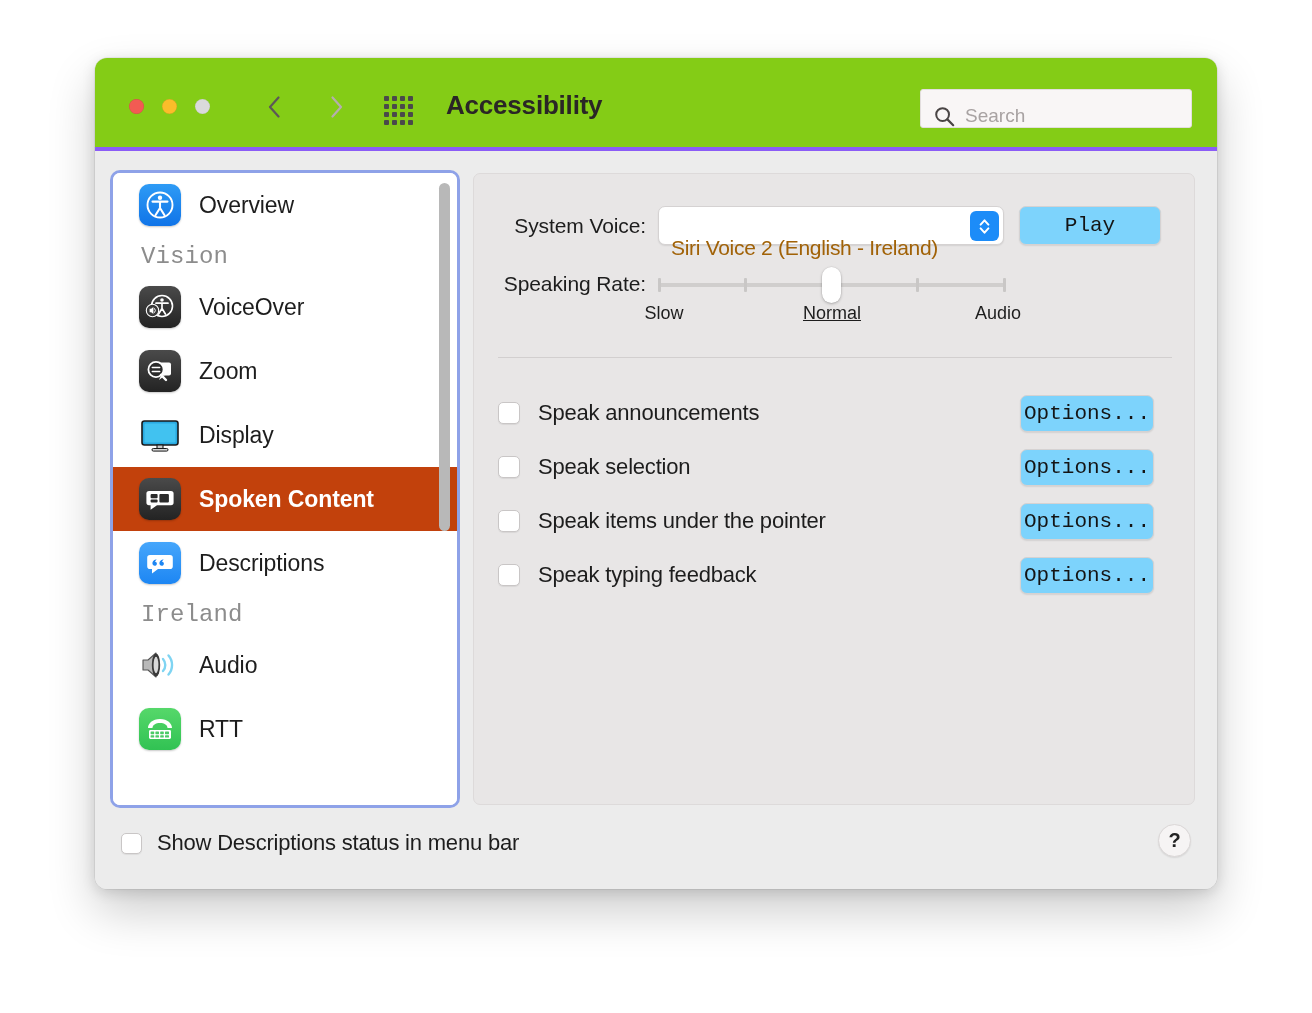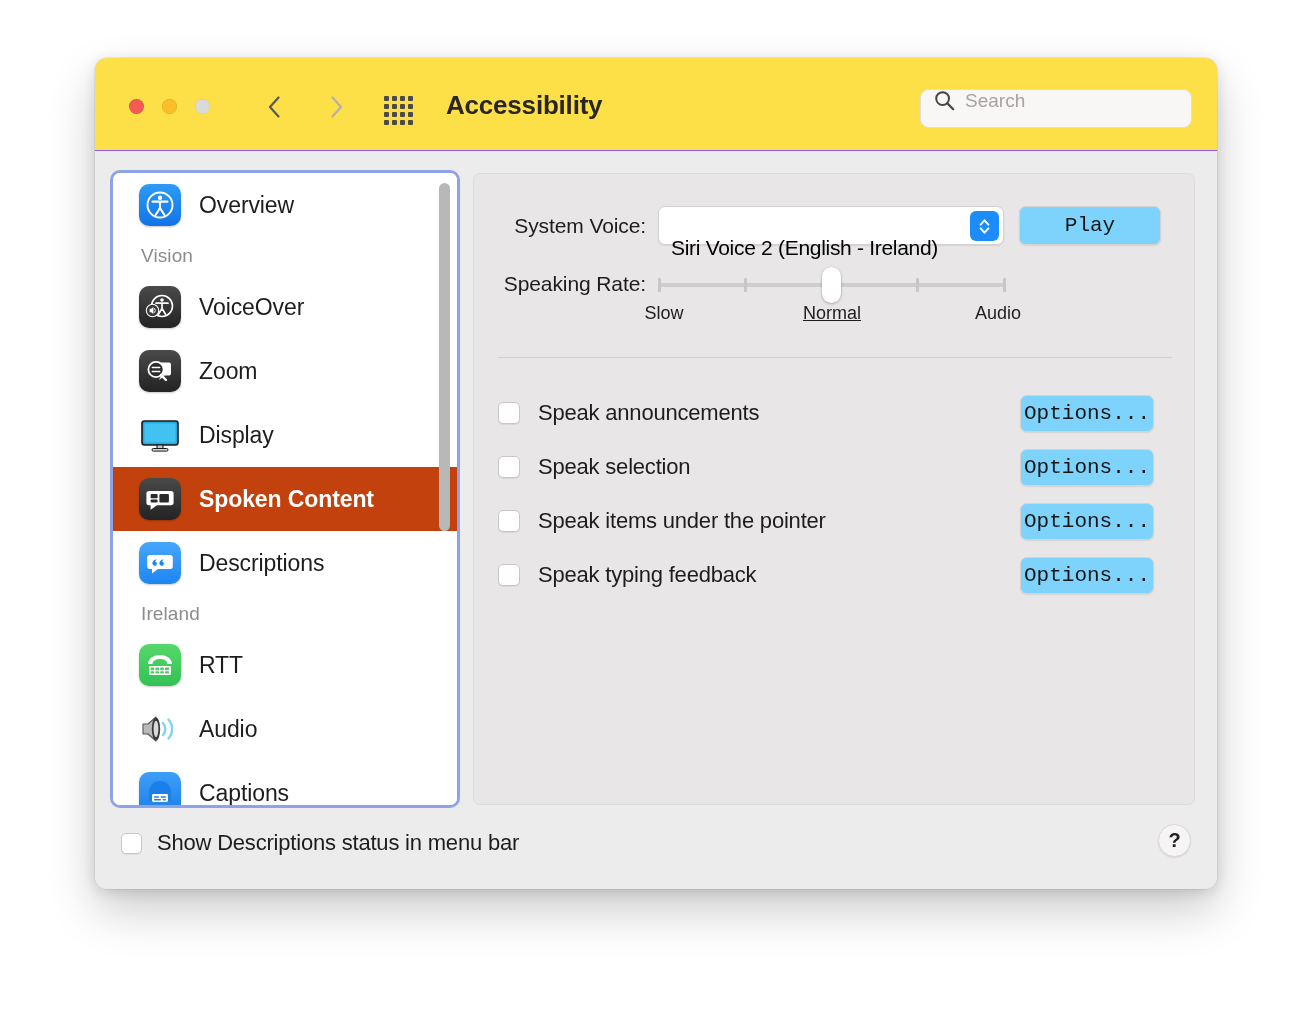--- a/index.html
+++ b/index.html
@@ -28,22 +28,22 @@
     box-shadow: 0 22px 48px rgba(0,0,0,0.20),
                 0 3px 14px rgba(0,0,0,0.13),
                 0 0 0 0.5px rgba(0,0,0,0.10);
     overflow: hidden;
   }
 
   
   .titlebar {
     position: relative;
     height: 93px;
-    background: #fde047;
-    border-bottom: 1px solid #8b5cf6;
+    background: #84cc16;
+    border-bottom: 4px solid #8b5cf6;
   }
 
   .traffic {
     position: absolute;
     left: 34px;
     top: 41px;
     display: flex;
     gap: 18px;
   }
   .light {
@@ -92,23 +92,23 @@
     color: #2a2626;
     letter-spacing: -0.2px;
   }
 
   .searchbox {
     position: absolute;
     right: 25px; top: 31px;
     width: 272px; height: 39px;
     background: #f9f6f6;
     border: 1px solid #e3dede;
-    border-radius: 9px;
-    display: flex;
-    align-items: flex-start;
+    border-radius: 3px;
+    display: flex;
+    align-items: flex-end;
     padding-left: 13px;
   }
   .searchbox .mag { width: 21px; height: 21px; flex: none; }
   .search-input {
     border: none;
     outline: none;
     background: transparent;
     font-family: "Liberation Sans", sans-serif;
     font-size: 19px;
     color: #2a2626;
@@ -150,27 +150,28 @@
   .sb-item.selected { background: #c2410c; }
   .sb-label {
     font-size: 23px;
     color: #1d1d1d;
     margin-left: 18px;
     letter-spacing: -0.1px;
   }
   .sb-item.selected .sb-label { color: #ffffff; font-weight: bold; }
 
   .sb-group {
-    font-size: 19px;
+    font-size: 24px;
     color: #8c8c8c;
     padding-left: 28px;
     height: 38px;
     display: flex;
     align-items: center;
     letter-spacing: 0.1px;
+    font-family: Liberation Mono, monospace;
   }
 
   
   .appicon {
     width: 42px; height: 42px;
     border-radius: 10px;
     flex: none;
     position: relative;
     display: flex; align-items: center; justify-content: center;
     box-shadow: 0 1px 2px rgba(0,0,0,0.22);
@@ -232,21 +233,21 @@
     border: 1px solid #d5d2d2;
     border-radius: 7px;
     box-shadow: 0 1px 1.5px rgba(0,0,0,0.09);
     display: flex;
     align-items: center;
     position: relative;
     cursor: default;
   }
   .popup-value {
     font-size: 21px;
-    color: #000000;
+    color: #a16207;
     margin-left: 12px;
     white-space: nowrap;
     letter-spacing: -0.3px;
     margin-top: 44px;
   }
   .stepper {
     position: absolute;
     right: 4px; top: 4px;
     width: 29px; height: 30px;
     border-radius: 6px;
@@ -533,20 +534,33 @@
             <svg width="32" height="32" viewBox="0 0 32 32">
               <path d="M6 8 h20 a2.8 2.8 0 0 1 2.8 2.8 v8.4 a2.8 2.8 0 0 1 -2.8 2.8 h-12 l-6 4.6 v-4.6 h-2 A2.8 2.8 0 0 1 3.2 19.2 v-8.4 A2.8 2.8 0 0 1 6 8 z" fill="#fff"></path>
               <path d="M11.8 12.4 c-2.2 0.6 -3.4 2 -3.4 3.9 0 1.5 1 2.5 2.3 2.5 1.2 0 2.2 -0.9 2.2 -2.1 0 -1.1 -0.8 -1.9 -1.8 -2 0.2 -0.8 0.9 -1.5 1.8 -1.9z" fill="#1d86f3"></path>
               <path d="M18.8 12.4 c-2.2 0.6 -3.4 2 -3.4 3.9 0 1.5 1 2.5 2.3 2.5 1.2 0 2.2 -0.9 2.2 -2.1 0 -1.1 -0.8 -1.9 -1.8 -2 0.2 -0.8 0.9 -1.5 1.8 -1.9z" fill="#1d86f3"></path>
             </svg>
           </span>
           <span class="sb-label">Descriptions</span>
         </div>
 
         <div class="sb-group">Ireland</div>
+
+        <div class="sb-item">
+          <span class="appicon ic-audio">
+            <svg width="42" height="36" viewBox="0 0 42 36">
+              <path d="M4 13 h5 L17 6 v24 L9 23 H4 z" fill="#b9b9b9" stroke="#555" stroke-width="1.1" stroke-linejoin="round"></path>
+              <ellipse cx="17" cy="18" rx="4.2" ry="11.6" fill="#3a3a3a"></ellipse>
+              <ellipse cx="17" cy="18" rx="2.4" ry="8.2" fill="#d9d9d9"></ellipse>
+              <path d="M24 12 a9 9 0 0 1 0 12" stroke="#7fd4f2" stroke-width="2.4" fill="none" stroke-linecap="round"></path>
+              <path d="M29.5 8.5 a14.5 14.5 0 0 1 0 19" stroke="#7fd4f2" stroke-width="2.4" fill="none" stroke-linecap="round"></path>
+            </svg>
+          </span>
+          <span class="sb-label">Audio</span>
+        </div>
 
         <div class="sb-item">
           <span class="appicon ic-rtt">
             <svg width="32" height="32" viewBox="0 0 32 32">
               <path d="M16 6 C8.5 6 4 10.5 4 15 h4.5 c0 -3 3.2 -5 7.5 -5 s7.5 2 7.5 5 H28 C28 10.5 23.5 6 16 6 z" fill="#fff"></path>
               <rect x="5" y="17" width="22" height="9" rx="1.4" fill="#fff"></rect>
               <g fill="#4ccb66">
                 <rect x="6.6" y="18.4" width="3.6" height="2.8" rx="0.6"></rect>
                 <rect x="11.4" y="18.4" width="3.6" height="2.8" rx="0.6"></rect>
                 <rect x="16.2" y="18.4" width="3.6" height="2.8" rx="0.6"></rect>
@@ -554,48 +568,20 @@
                 <rect x="6.6" y="22.2" width="3.6" height="2.4" rx="0.6"></rect>
                 <rect x="11.4" y="22.2" width="3.6" height="2.4" rx="0.6"></rect>
                 <rect x="16.2" y="22.2" width="3.6" height="2.4" rx="0.6"></rect>
                 <rect x="21" y="22.2" width="4" height="2.4" rx="0.6"></rect>
               </g>
             </svg>
           </span>
           <span class="sb-label">RTT</span>
         </div>
 
-        <div class="sb-item">
-          <span class="appicon ic-audio">
-            <svg width="42" height="36" viewBox="0 0 42 36">
-              <path d="M4 13 h5 L17 6 v24 L9 23 H4 z" fill="#b9b9b9" stroke="#555" stroke-width="1.1" stroke-linejoin="round"></path>
-              <ellipse cx="17" cy="18" rx="4.2" ry="11.6" fill="#3a3a3a"></ellipse>
-              <ellipse cx="17" cy="18" rx="2.4" ry="8.2" fill="#d9d9d9"></ellipse>
-              <path d="M24 12 a9 9 0 0 1 0 12" stroke="#7fd4f2" stroke-width="2.4" fill="none" stroke-linecap="round"></path>
-              <path d="M29.5 8.5 a14.5 14.5 0 0 1 0 19" stroke="#7fd4f2" stroke-width="2.4" fill="none" stroke-linecap="round"></path>
-            </svg>
-          </span>
-          <span class="sb-label">Audio</span>
-        </div>
-
-        <div class="sb-item">
-          <span class="appicon ic-captions">
-            <svg width="32" height="32" viewBox="0 0 32 32">
-              <path d="M5 24 v-9 a11 11 0 0 1 22 0 v9 z" fill="#1a7fe8"></path>
-              <rect x="8" y="17" width="16" height="8" rx="1.4" fill="#fff"></rect>
-              <g fill="#1a7fe8">
-                <rect x="10" y="19.2" width="5" height="1.5" rx="0.7"></rect>
-                <rect x="16.5" y="19.2" width="5.5" height="1.5" rx="0.7"></rect>
-                <rect x="10" y="22" width="7" height="1.5" rx="0.7"></rect>
-                <rect x="18.5" y="22" width="3.5" height="1.5" rx="0.7"></rect>
-              </g>
-            </svg>
-          </span>
-          <span class="sb-label">Captions</span>
-        </div>
 
       </div>
 
       <div class="scrollbar">
         <div class="scroll-thumb"></div>
       </div>
     </div>
 
     <div class="panel">
 

